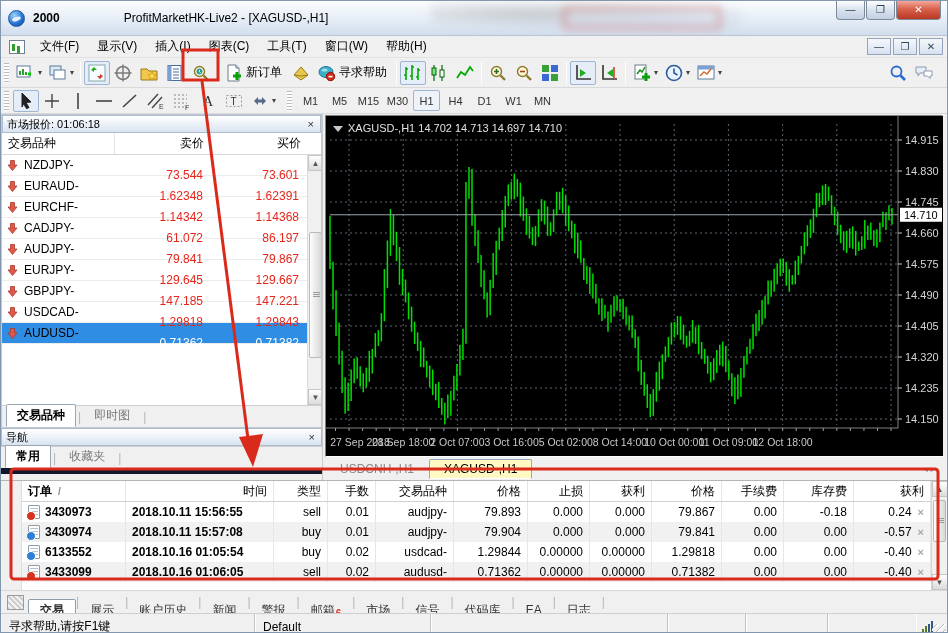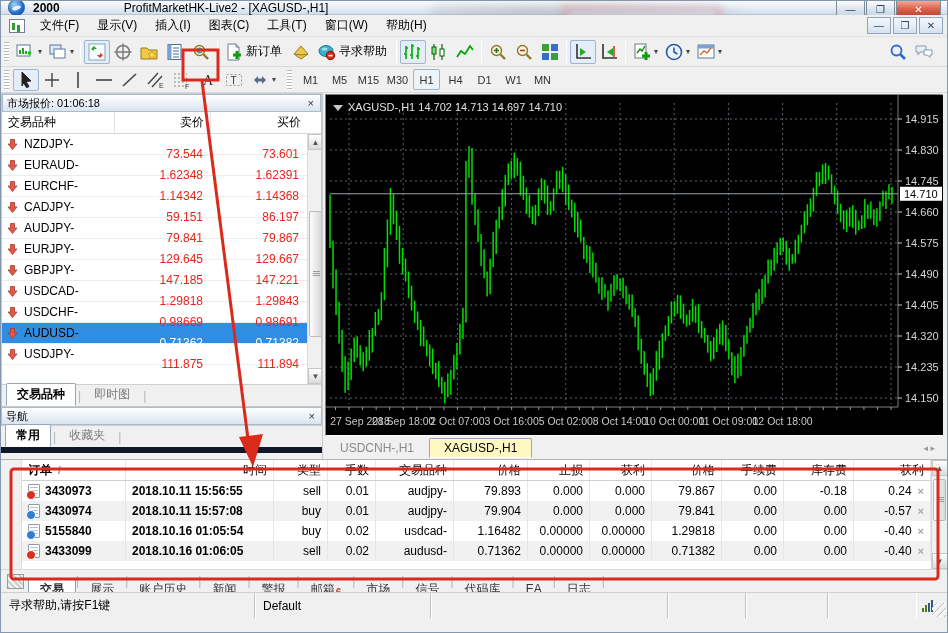--- a/index.html
+++ b/index.html
@@ -1,21 +1,21 @@
 <!DOCTYPE html>
 <html><head>
 <meta charset="utf-8">
 <style>
   html,body{margin:0;padding:0;background:#c7d3e0;}
   *{box-sizing:border-box;}
   .window{position:relative;width:948px;height:633px;background:#f0f0f0;
     font-family:"Liberation Sans","DejaVu Sans",sans-serif;font-size:12px;color:#000;
     border:1px solid #8296ad;outline:1px solid #b9c6d6;overflow:hidden;}
   
-  .titlebar{height:14px;background:linear-gradient(#fbfdfe,#e3ebf5 60%,#d2deed);
+  .titlebar{height:35px;background:linear-gradient(#fbfdfe,#e3ebf5 60%,#d2deed);
     border-bottom:1px solid #b9c4d2;display:flex;align-items:center;position:relative;}
   .app-logo{width:17px;height:17px;border-radius:50%;margin:0 8px 0 7px;
     background:radial-gradient(circle at 35% 30%,#9fd4ff,#1f6fd0 60%,#0c4a9e);
     border:1px solid #275a9e;position:relative;}
   .app-logo::after{content:"";position:absolute;left:3px;top:6px;width:9px;height:4px;
     border-radius:50%;background:rgba(255,255,255,.85);transform:rotate(-18deg);}
   .title-left{font-weight:bold;margin-right:64px;}
   .winbtns{position:absolute;right:6px;top:0;display:flex;}
   .winbtn{width:29px;height:19px;border:1px solid #7d8a99;border-top:none;
     border-radius:0 0 4px 4px;background:linear-gradient(#fdfefe,#d8e2ee 50%,#c2d0e2);
@@ -530,21 +530,21 @@
               </div>
               <div class="mw-row">
                 <span class="sym">
                   <span class="down-arrow">
                     <svg width="13" height="13" viewBox="0 0 13 13">
                       <path d="M4.5 1.5h4v4.5h2.5L6.5 11.5 2 6h2.5z" fill="#e2574c" stroke="#a83a2a" stroke-width=".8"></path>
                     </svg>
                   </span>
                   <span>CADJPY-</span>
                 </span>
-                <span class="bid price-red">59.151</span>
+                <span class="bid price-red">61.072</span>
                 <span class="ask price-red">86.197</span>
               </div>
               <div class="mw-row">
                 <span class="sym">
                   <span class="down-arrow">
                     <svg width="13" height="13" viewBox="0 0 13 13">
                       <path d="M4.5 1.5h4v4.5h2.5L6.5 11.5 2 6h2.5z" fill="#e2574c" stroke="#a83a2a" stroke-width=".8"></path>
                     </svg>
                   </span>
                   <span>AUDJPY-</span>
@@ -581,55 +581,31 @@
                   <span class="down-arrow">
                     <svg width="13" height="13" viewBox="0 0 13 13">
                       <path d="M4.5 1.5h4v4.5h2.5L6.5 11.5 2 6h2.5z" fill="#e2574c" stroke="#a83a2a" stroke-width=".8"></path>
                     </svg>
                   </span>
                   <span>USDCAD-</span>
                 </span>
                 <span class="bid price-red">1.29818</span>
                 <span class="ask price-red">1.29843</span>
               </div>
-              <div class="mw-row">
-                <span class="sym">
-                  <span class="down-arrow">
-                    <svg width="13" height="13" viewBox="0 0 13 13">
-                      <path d="M4.5 1.5h4v4.5h2.5L6.5 11.5 2 6h2.5z" fill="#e2574c" stroke="#a83a2a" stroke-width=".8"></path>
-                    </svg>
-                  </span>
-                  <span>USDCHF-</span>
-                </span>
-                <span class="bid price-red">0.98669</span>
-                <span class="ask price-red">0.98691</span>
-              </div>
               <div class="mw-row selected">
                 <span class="sym">
                   <span class="down-arrow">
                     <svg width="13" height="13" viewBox="0 0 13 13">
                       <path d="M4.5 1.5h4v4.5h2.5L6.5 11.5 2 6h2.5z" fill="#e2574c" stroke="#a83a2a" stroke-width=".8"></path>
                     </svg>
                   </span>
                   <span>AUDUSD-</span>
                 </span>
                 <span class="bid price-red">0.71362</span>
                 <span class="ask price-red">0.71382</span>
-              </div>
-              <div class="mw-row">
-                <span class="sym">
-                  <span class="down-arrow">
-                    <svg width="13" height="13" viewBox="0 0 13 13">
-                      <path d="M4.5 1.5h4v4.5h2.5L6.5 11.5 2 6h2.5z" fill="#e2574c" stroke="#a83a2a" stroke-width=".8"></path>
-                    </svg>
-                  </span>
-                  <span>USDJPY-</span>
-                </span>
-                <span class="bid price-red">111.875</span>
-                <span class="ask price-red">111.894</span>
               </div>
             </div>
           <div class="vscroll">
             <div class="vs-btn">▲</div>
             <div class="vs-track">
                 <div class="vs-thumb" style="top:28%;height:58%;">
                   <span class="vs-grip"></span>
                 </div>
               </div>
             <div class="vs-btn">▼</div>
@@ -1075,36 +1051,36 @@
             <span>0.00</span>
           </span>
           <span class="tcell" style="width: 77px; flex: 0 0 77px;">
             <span>-0.57</span>
             <span class="close-x">×</span>
           </span>
         </div>
         <div class="trow">
           <span class="tcell left" style="width: 104px; flex: 0 0 104px;">
             <span class="ordericon buy"></span>
-            <span>5155840</span>
+            <span>6133552</span>
           </span>
           <span class="tcell left" style="width: 148px; flex: 0 0 148px;">
             <span>2018.10.16 01:05:54</span>
           </span>
           <span class="tcell" style="width: 54px; flex: 0 0 54px;">
             <span>buy</span>
           </span>
           <span class="tcell" style="width: 48px; flex: 0 0 48px;">
             <span>0.02</span>
           </span>
           <span class="tcell" style="width: 78px; flex: 0 0 78px;">
             <span>usdcad-</span>
           </span>
           <span class="tcell" style="width: 74px; flex: 0 0 74px;">
-            <span>1.16482</span>
+            <span>1.29844</span>
           </span>
           <span class="tcell" style="width: 62px; flex: 0 0 62px;">
             <span>0.00000</span>
           </span>
           <span class="tcell" style="width: 62px; flex: 0 0 62px;">
             <span>0.00000</span>
           </span>
           <span class="tcell" style="width: 70px; flex: 0 0 70px;">
             <span>1.29818</span>
           </span>

